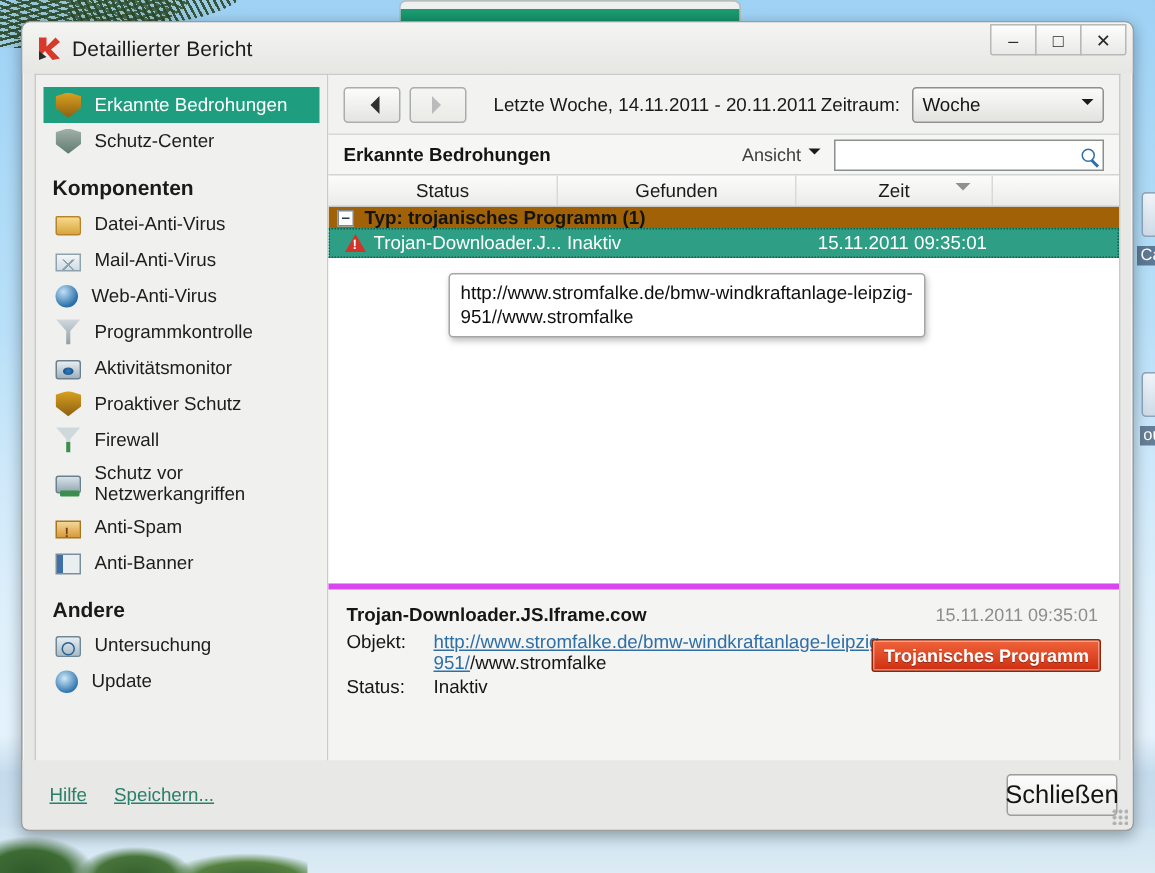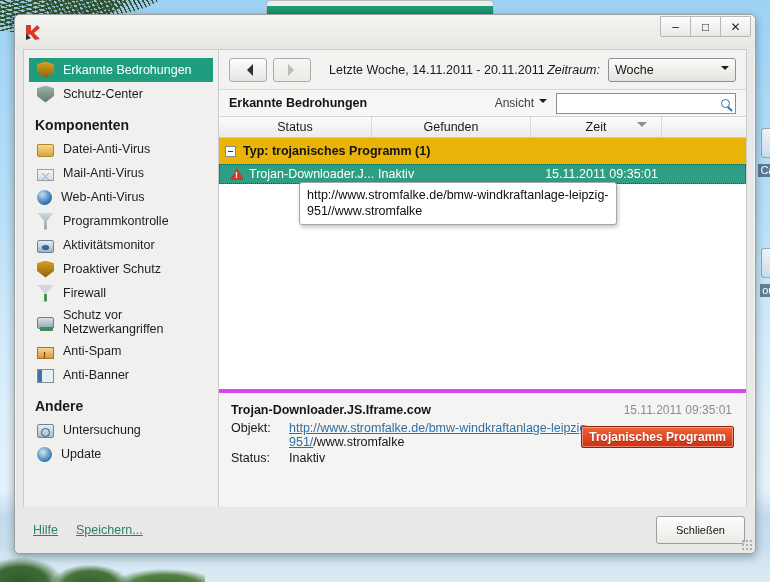--- a/index.html
+++ b/index.html
@@ -246,21 +246,21 @@
     width: 38px; height: 24px;
     border: 1px solid #a9adac; border-radius: 3px;
     background: linear-gradient(to bottom,#fcfcfc,#e4e4e1);
     display:flex; align-items:center; justify-content:center;
     margin-right: 6px;
   }
   .nav-arrow.disabled { color:#b6b9b8; background: linear-gradient(to bottom,#f5f5f3,#eaeae7); }
   .tri-left { width:0;height:0;border:6px solid transparent;border-right-color:#303030;margin-left:-3px;}
   .tri-right{ width:0;height:0;border:6px solid transparent;border-left-color:#b9bcbb;margin-right:-3px;}
   #range-label { font-size:12.5px; color:#1a1a1a; margin-left:12px; }
-  #zeitraum-label { font-size:12.5px; color:#1a1a1a; margin-left:auto; margin-right:8px;font-style:italic;}
+  #zeitraum-label { font-size:12.5px; color:#1a1a1a; margin-left:auto; margin-right:8px;}
   #period-select {
     width: 128px; height: 24px;
     border: 1px solid #8d918f; border-radius: 3px;
     background: linear-gradient(to bottom,#fbfbfa,#e2e2df);
     display: flex; align-items: center; padding: 0 6px;
     font-size: 12.5px; color: #141414;
   }
   .caret-down { width:0;height:0;border:4.5px solid transparent;border-top-color:#1b1b1b;margin-left:auto; }
 
   #subbar {
@@ -295,23 +295,23 @@
     border-top: 1px solid #d3d5d4; border-bottom: 1px solid #c7c9c8;
     font-size: 12.5px; color: #1a1a1a;
   }
   .th { display:flex; align-items:center; justify-content:center; border-right:1px solid #d8dad9; position:relative;}
   .th.c1{ width:159px; } .th.c2{ width:153px; } .th.c3{ width:131px;text-align:center; } .th.c4{ flex:1; border-right:none;}
   .sort-tri { position:absolute; right:14px; width:0;height:0;
               border:5px solid transparent; border-top-color:#8d9190; }
 
   #table-body { flex:1; background:#ffffff; min-height:0; overflow:hidden; position:relative;}
   .group-row {
-    height: 26px; display:flex; align-items:center; padding-left: 6px;
+    height: 14px; display:flex; align-items:center; padding-left: 6px;
     font-size:12.5px; font-weight:bold; color:#141414;
-    background:#eab308;
+    background:#a16207;
   }
   .expander {
     width: 11px; height: 11px; margin-right: 7px; flex:none;
     border: 1px solid #7e8b96; background:#fbfcfd; position:relative;
   }
   .expander::before{ content:""; position:absolute; left:2px; top:4px; width:5px;height:1px;background:#2a3b47;}
   .data-row {
     height: 20px; display:flex; align-items:center;
     background: #2e9e85; color: #ffffff;
     outline: 1px dotted #0d5d4c; outline-offset: -1px;
@@ -370,25 +370,25 @@
     height: 46px; flex: none;
     display:flex; align-items:center;
     padding: 0 10px 0 18px;
     background: #e8e8e6;
     border-radius: 0 0 5px 5px;
     position: relative;
   }
   .foot-link { color:#2a7f6a; font-size:12.5px; margin-right: 18px; }
   #close-btn {
     margin-left: auto;
-    width: 89px; height: 28px;
+    width: 74px; height: 28px;
     border: 1px solid #9b9f9e; border-radius: 3px;
     background: linear-gradient(to bottom,#fdfdfd,#eaeae7);
     display:flex; align-items:center; justify-content:center;
-    font-size:11px; color:#141414;
+    font-size:17px; color:#141414;
   }
   #grip {
     position:absolute; right: 3px; bottom: 3px; width: 11px; height: 11px;
     background-image:
       radial-gradient(circle, #a5a9a8 45%, transparent 46%);
     background-size: 4px 4px;
     opacity: .9;
   }
 </style>
 </head>
@@ -416,20 +416,21 @@
 
 <div id="window">
 
   <div id="titlebar">
     <div id="app-logo">
       <svg width="17" height="17" viewBox="0 0 17 17">
         <path d="M2 1 L7 1 L7 7 L13 1 L16 4 L10 9 L16 15 L11 16 L6 10 L2 14 Z" fill="#d9392b"></path>
         <path d="M2 10 L7 14 L2 16 Z" fill="#2b2b2b"></path>
       </svg>
     </div>
+    <span id="win-title">Detaillierter Bericht</span>
     <div id="win-buttons">
       <div class="win-btn">–</div>
       <div class="win-btn">□</div>
       <div class="win-btn">✕</div>
     </div>
   </div>
 
   <div id="body-area">
 
     <div id="sidebar">

